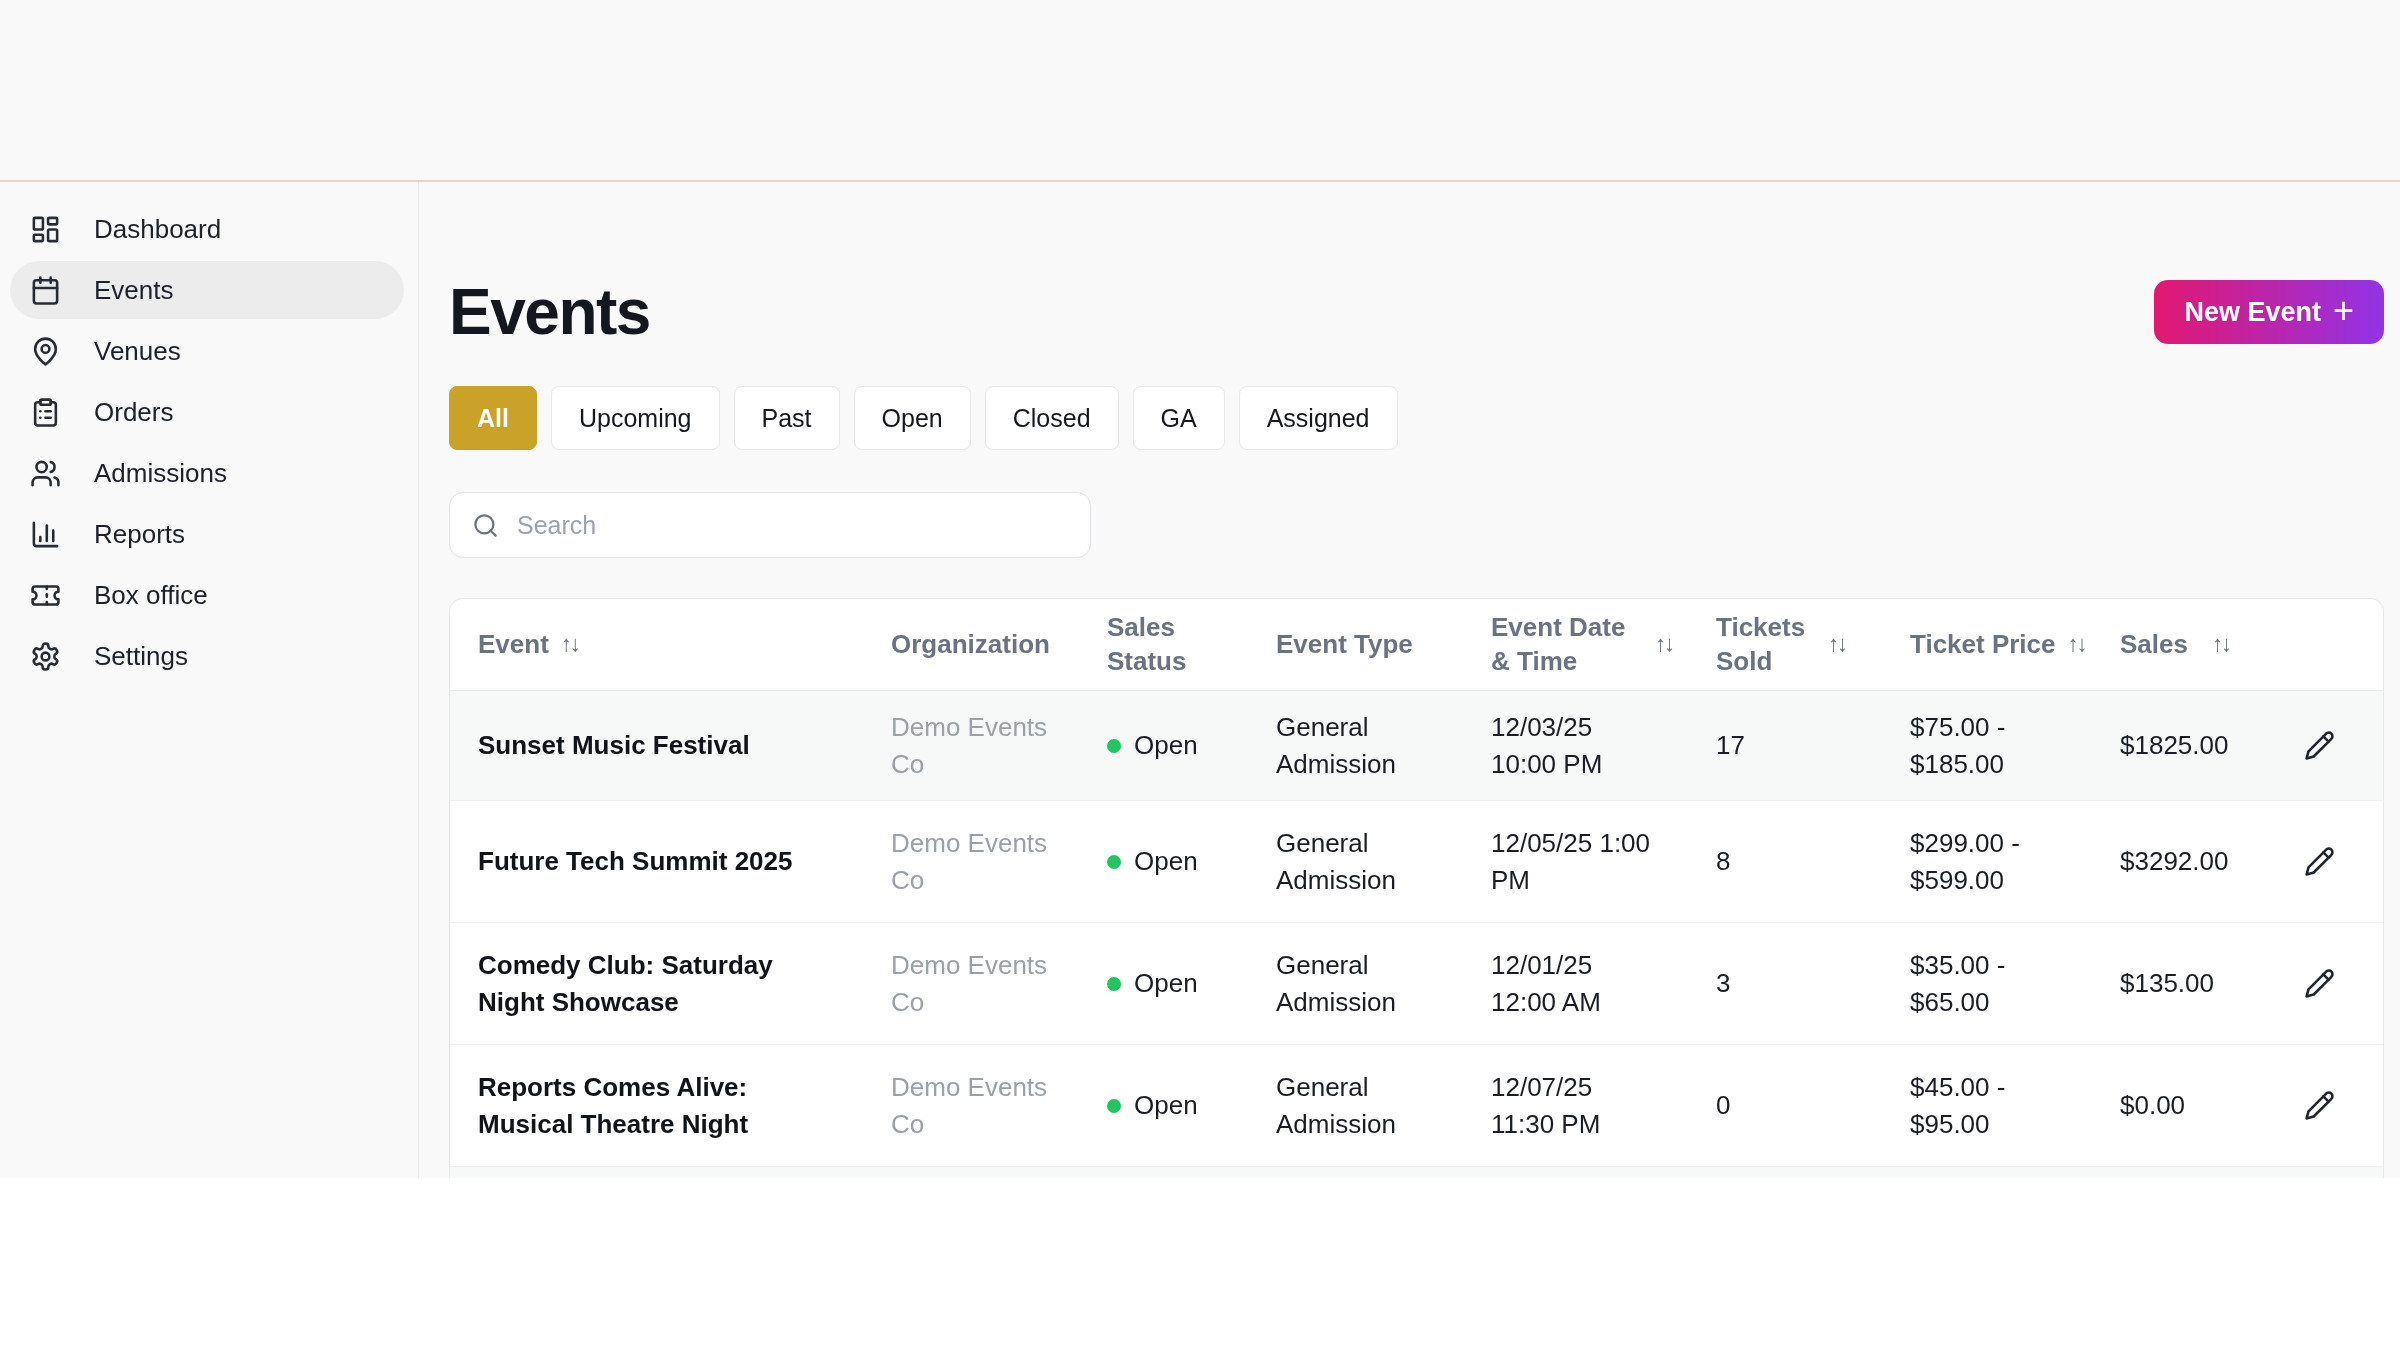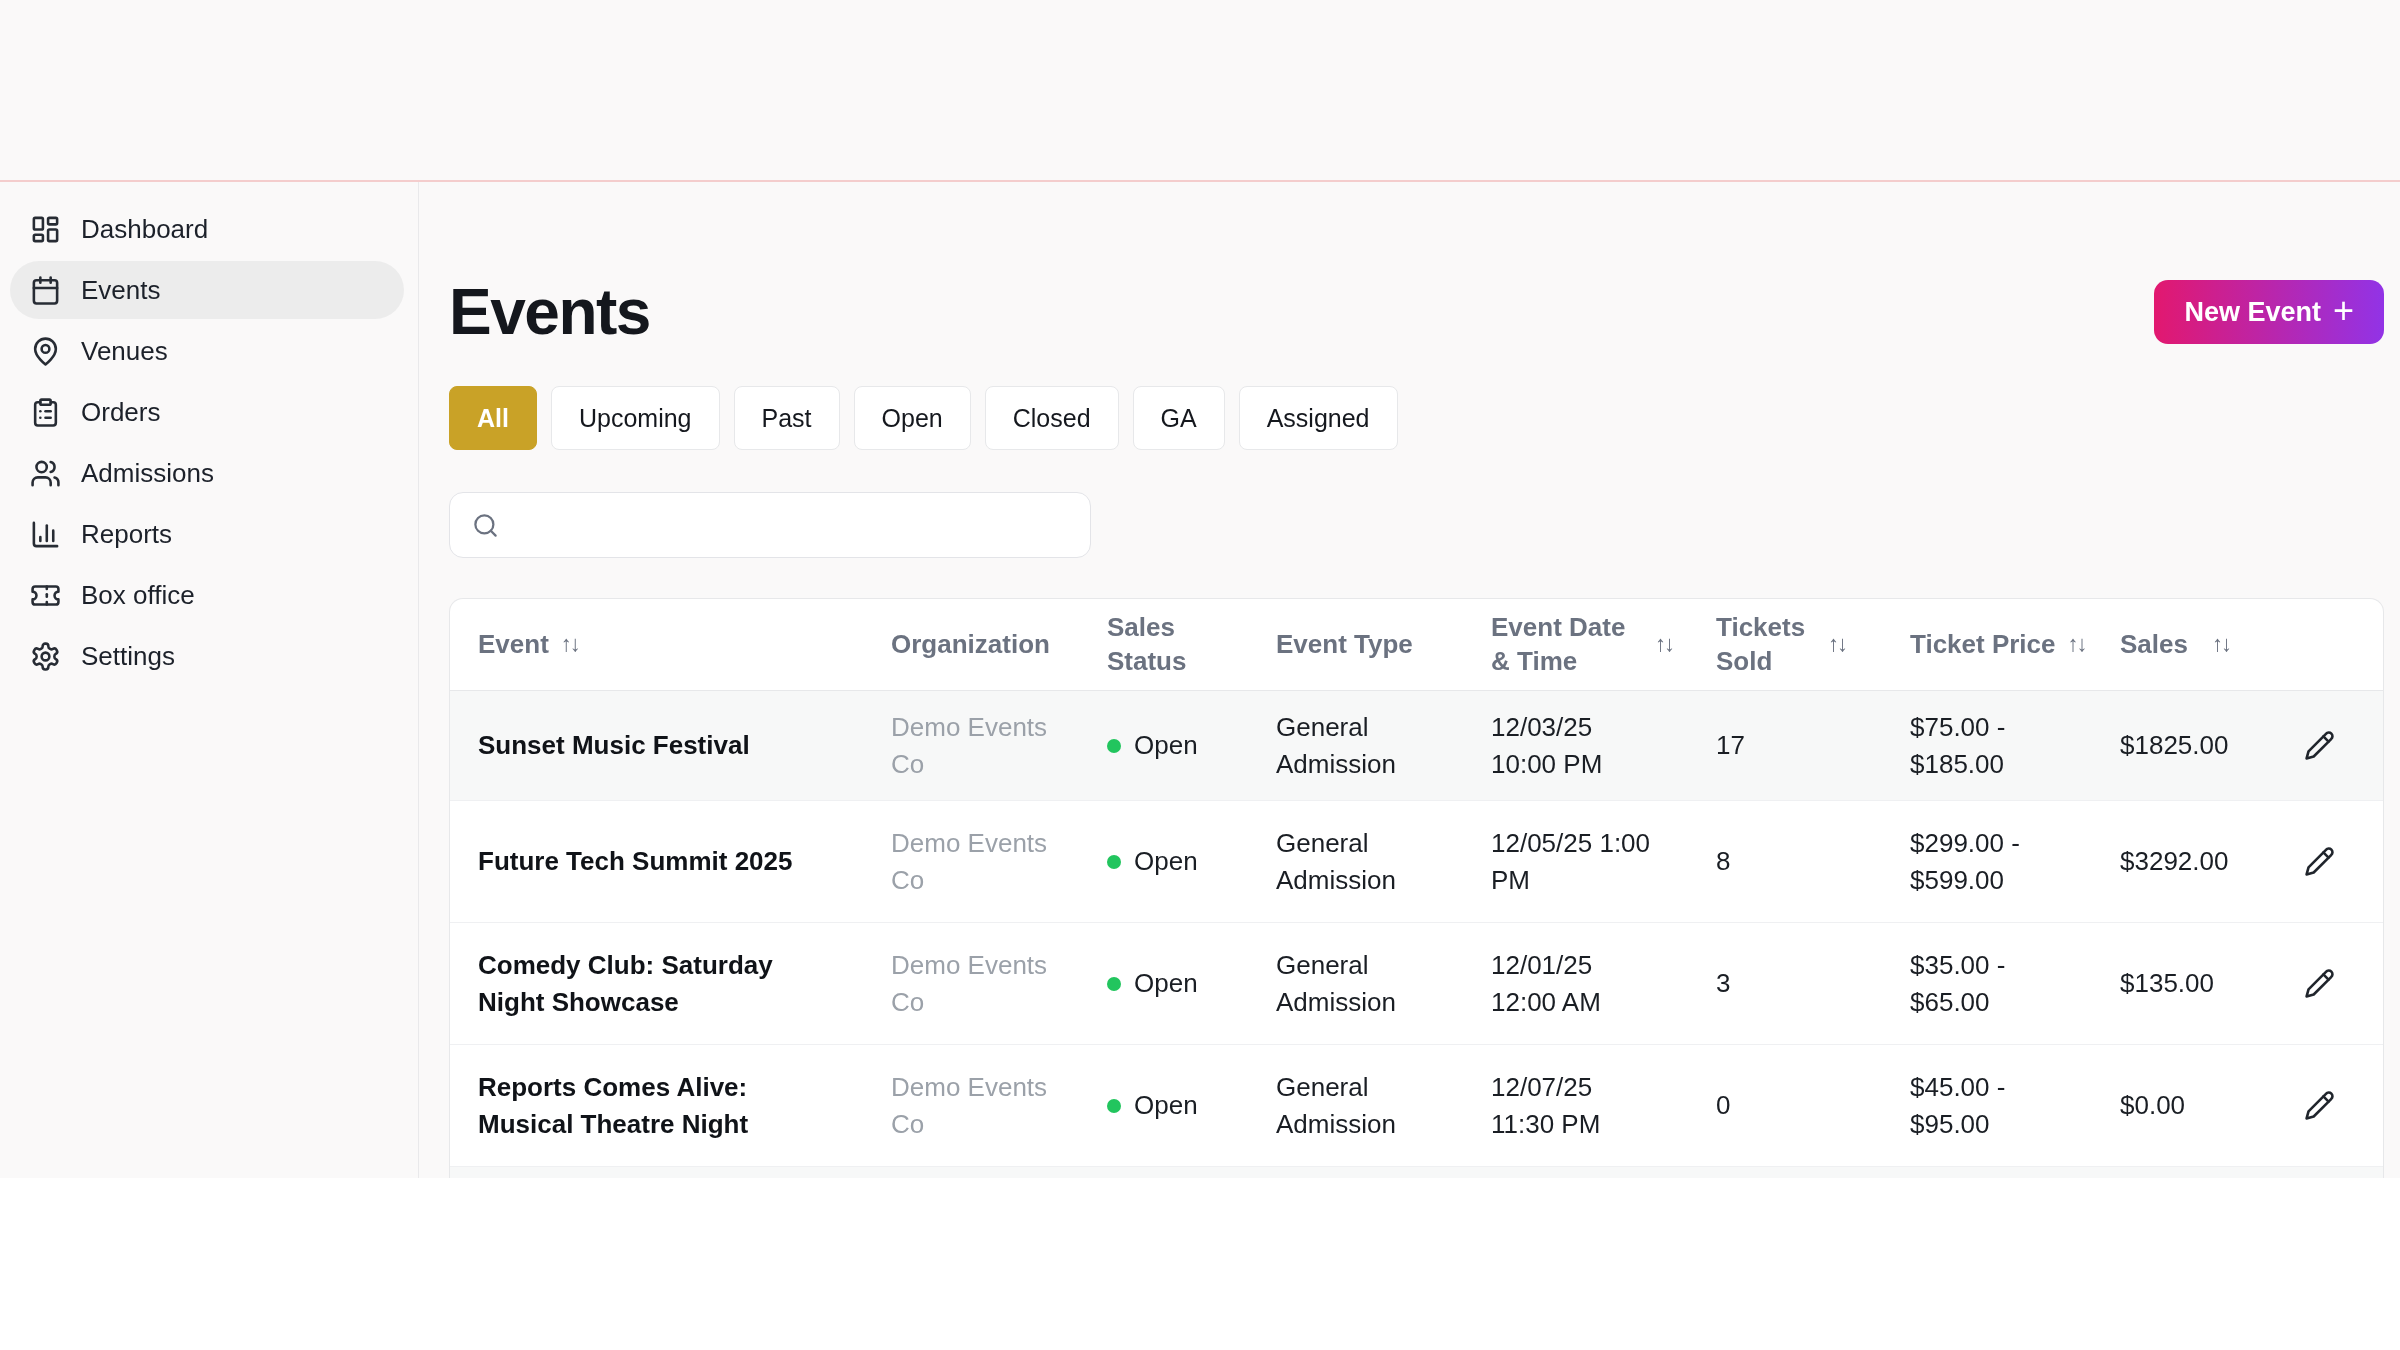--- a/index.html
+++ b/index.html
@@ -17,21 +17,21 @@
   .layout { display: flex; height: 996px; }
 
   
   .sidebar {
     width: 419px; flex: 0 0 419px;
     border-right: 1px solid #e9e9eb;
     padding: 18px 14px 0 10px;
     background: #faf9f9;
   }
   .nav-item {
-    display: flex; align-items: center; gap: 20px;
+    display: flex; align-items: center; gap: 33px;
     height: 58px; margin-bottom: 3px;
     padding: 0 20px;
     border-radius: 29px;
     font-size: 26px; color: #1c212a;
     cursor: pointer;
   }
   .nav-item.active { background: #ececec; }
   .nav-item .icon { display: flex; align-items: center; }
   .nav-item svg { width: 31px; height: 31px; stroke: #272c34; }
   svg.ln { fill: none; stroke-width: 2; stroke-linecap: round; stroke-linejoin: round; }
@@ -217,20 +217,21 @@
         <div class="chip">Closed</div>
         <div class="chip">GA</div>
         <div class="chip">Assigned</div>
       </div>
 
       <div class="search-box">
         <svg class="ln" viewBox="0 0 24 24">
             <circle cx="11" cy="11" r="8"></circle>
             <path d="m21 21-4.3-4.3"></path>
           </svg>
+        <input type="text" placeholder="Search" style="">
       </div>
 
       <div class="card">
         <div class="thead">
           <div class="th c1">
             <span class="lbl">Event</span>
             <span class="sort-glyph">↑↓</span>
           </div>
           <div class="th c2">
             <span class="lbl">Organization</span>

